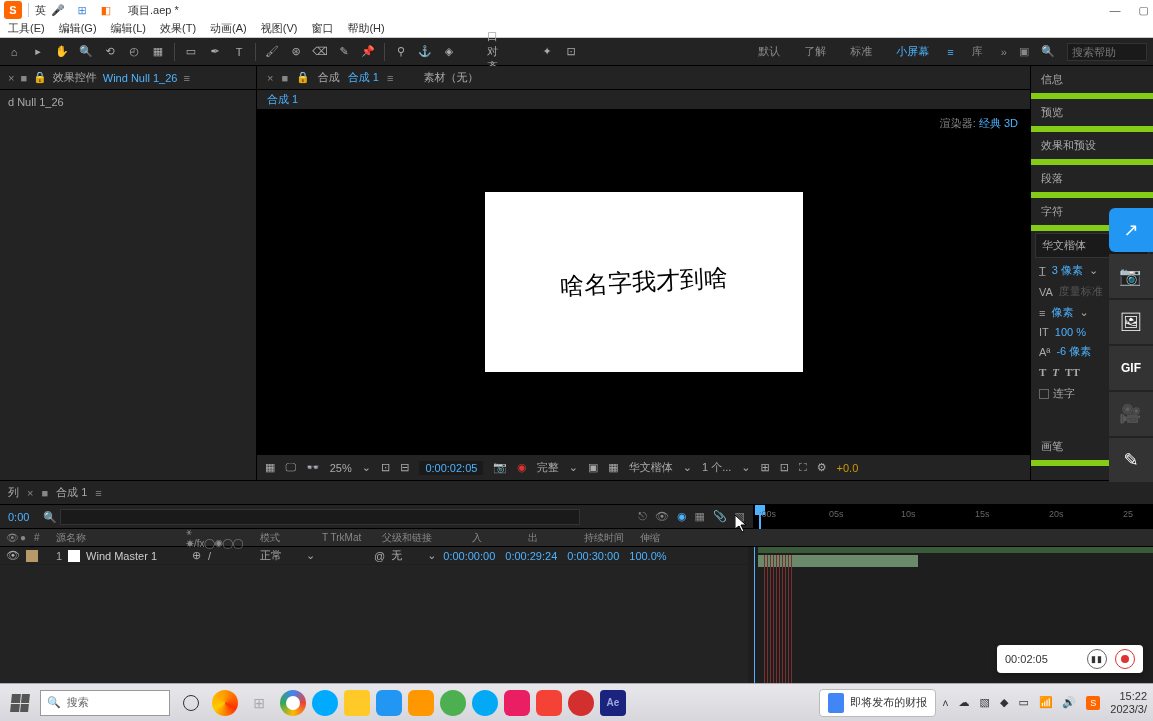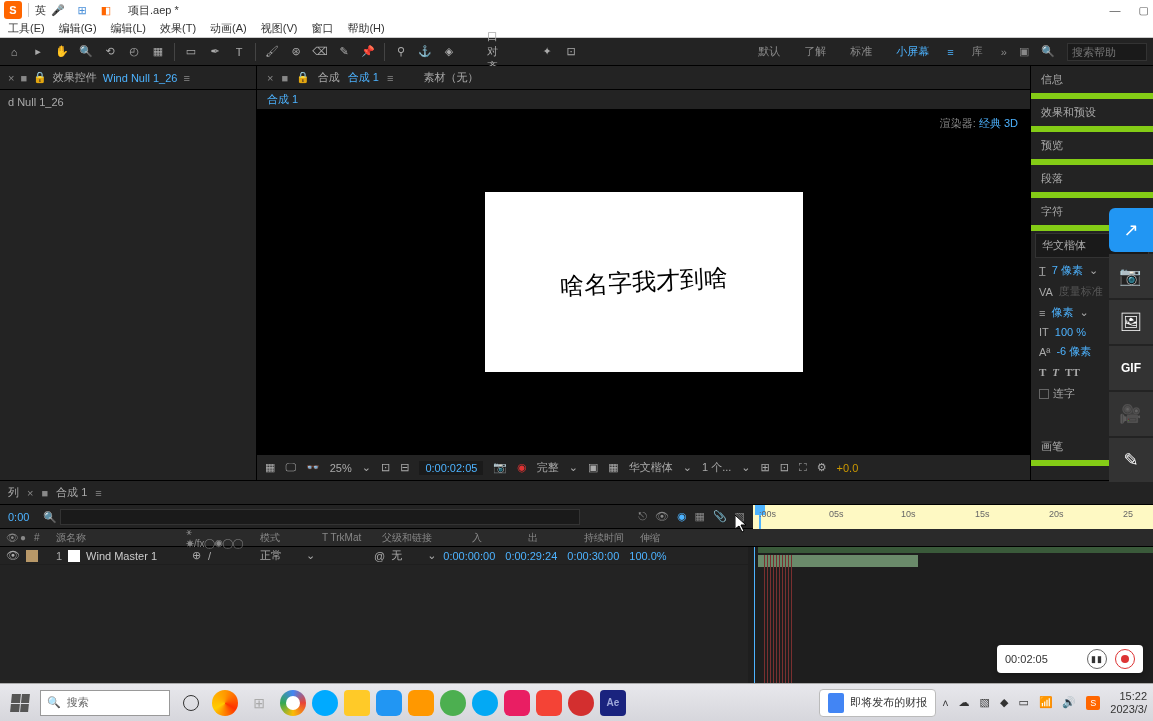--- a/index.html
+++ b/index.html
@@ -64,21 +64,21 @@
 .floatstrip .fbtn.blue { background:#2196f3; border-radius:6px 0 0 6px; }
 
 
 .tl { height:241px; background:#232323; border-top:1px solid #000; display:flex; flex-direction:column; }
 .tltabs { height:24px; display:flex; align-items:center; gap:8px; padding:0 8px; border-bottom:1px solid #000; }
 .tlhead { height:24px; display:flex; align-items:center; border-bottom:1px solid #000; }
 .tlhead .time { color:#4db3ff; padding:0 8px; }
 .tlhead .searcharea { flex:1; padding:0 6px; }
 .tlhead .searcharea input { width:520px; height:16px; background:#1a1a1a; border:1px solid #333; color:#aaa; padding:0 4px; }
 .tlhead .tlhicons { display:flex; gap:8px; padding:0 8px; color:#888; }
-.tlhead .ruler { width:400px; height:24px; position:relative; background:#fef9c3; }
+.tlhead .ruler { width:400px; height:24px; position:relative; background:#000000; }
 .tlhead .ruler .tick { position:absolute; top:4px; font-size:9px; color:#666; }
 .tlhead .ruler .playhead { position:absolute; left:6px; top:0; bottom:0; width:2px; background:#4db3ff; }
 .tlhead .ruler .playhead:before { content:""; position:absolute; top:0; left:-4px; width:10px; height:10px; background:#4db3ff; }
 
 .tlcols { height:18px; display:flex; align-items:center; background:#2a2a2a; border-bottom:1px solid #000; }
 .tlcols .col { padding:0 6px; color:#888; font-size:10px; }
 
 .tlbody { flex:1; display:flex; position:relative; }
 .tlleft { width:748px; }
 .tlrow { height:18px; display:flex; align-items:center; padding:0 6px; gap:6px; color:#aaa; font-size:10px; border-bottom:1px solid #1e1e1e; }
@@ -244,31 +244,31 @@
       <span>⊞</span>
       <span>⊡</span>
       <span>⛶</span>
       <span>⚙</span>
       <span style="color:#c90">+0.0</span>
     </div>
   </div>
 
   <div class="rightpanel">
     <div class="section">信息</div>
+    <div class="section">预览</div>
     <div class="section">效果和预设</div>
-    <div class="section">预览</div>
     <div class="section">段落</div>
     <div class="section">字符</div>
     <div class="fontsel">
       <span>华文楷体</span>
       <span>⌄</span>
     </div>
     <div class="proprow">
         <span>T̲</span>
-        <span class="val">7 像素</span>
+        <span class="val">3 像素</span>
         <span>⌄</span>
       </div>
     <div class="proprow">
         <span>VA</span>
         <span style="color:#555">度量标准</span>
       </div>
     <div class="proprow">
         <span>≡</span>
         <span class="val">像素</span>
         <span>⌄</span>

